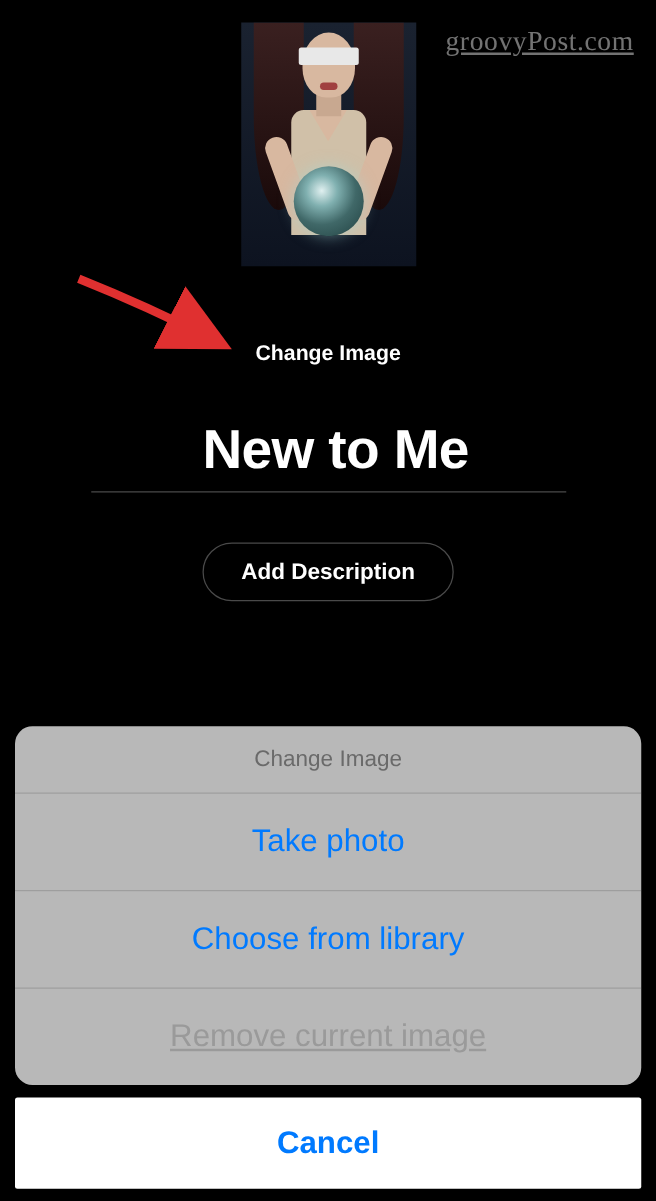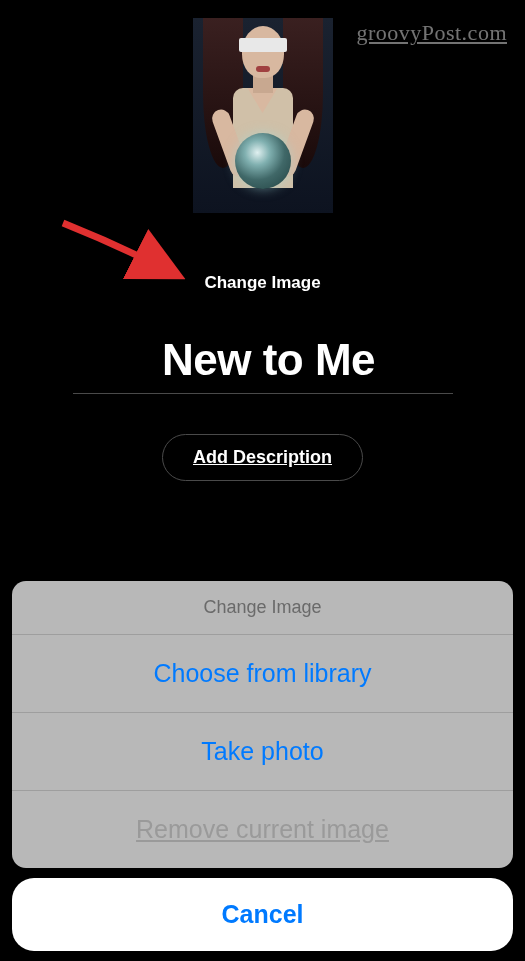--- a/index.html
+++ b/index.html
@@ -190,21 +190,20 @@
     }
     .add-description {
       margin-top: 40px;
       padding: 12px 30px;
       border: 1px solid #4a4a4a;
       border-radius: 30px;
       color: #fff;
       font-size: 18px;
       font-weight: 600;
       cursor: pointer;
-      text-decoration: underline;
     }
     .action-sheet {
       position: absolute;
       bottom: 10px;
       left: 12px;
       right: 12px;
     }
     .sheet-group {
       background: rgba(200,200,200,0.92);
       border-radius: 14px;
@@ -230,21 +229,21 @@
     .sheet-option:last-child {
       border-bottom: none;
     }
     .sheet-option.disabled {
       color: #9a9a9a;
       cursor: default;
       text-decoration: underline;
     }
     .cancel-button {
       background: #fff;
-      border-radius: 22px;
+      border-radius: 2px;
       text-align: center;
       padding: 22px;
       color: #007AFF;
       font-size: 25px;
       font-weight: 700;
       cursor: pointer;
     }
   </style>
 </head>
 <body>
@@ -281,18 +280,18 @@
 
   <div class="title-input">New to Me</div>
   <div class="title-underline"></div>
 
   <div class="add-description">Add Description</div>
 </div>
 
 <div class="action-sheet">
   <div class="sheet-group">
     <div class="sheet-header">Change Image</div>
+    <div class="sheet-option">Take photo</div>
     <div class="sheet-option">Choose from library</div>
-    <div class="sheet-option">Take photo</div>
     <div class="sheet-option disabled">Remove current image</div>
   </div>
   <div class="cancel-button">Cancel</div>
 </div>
 
 </body></html>

